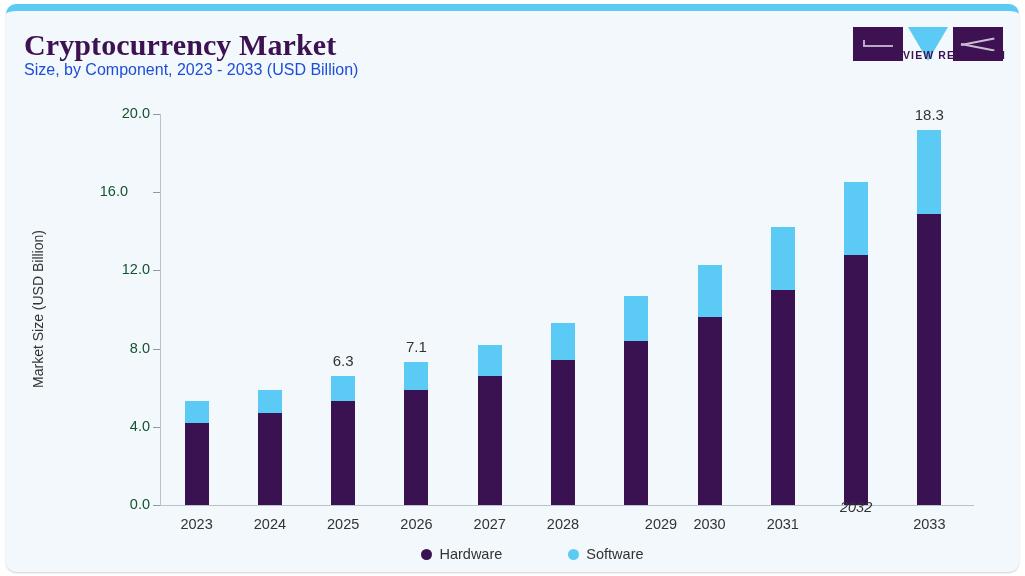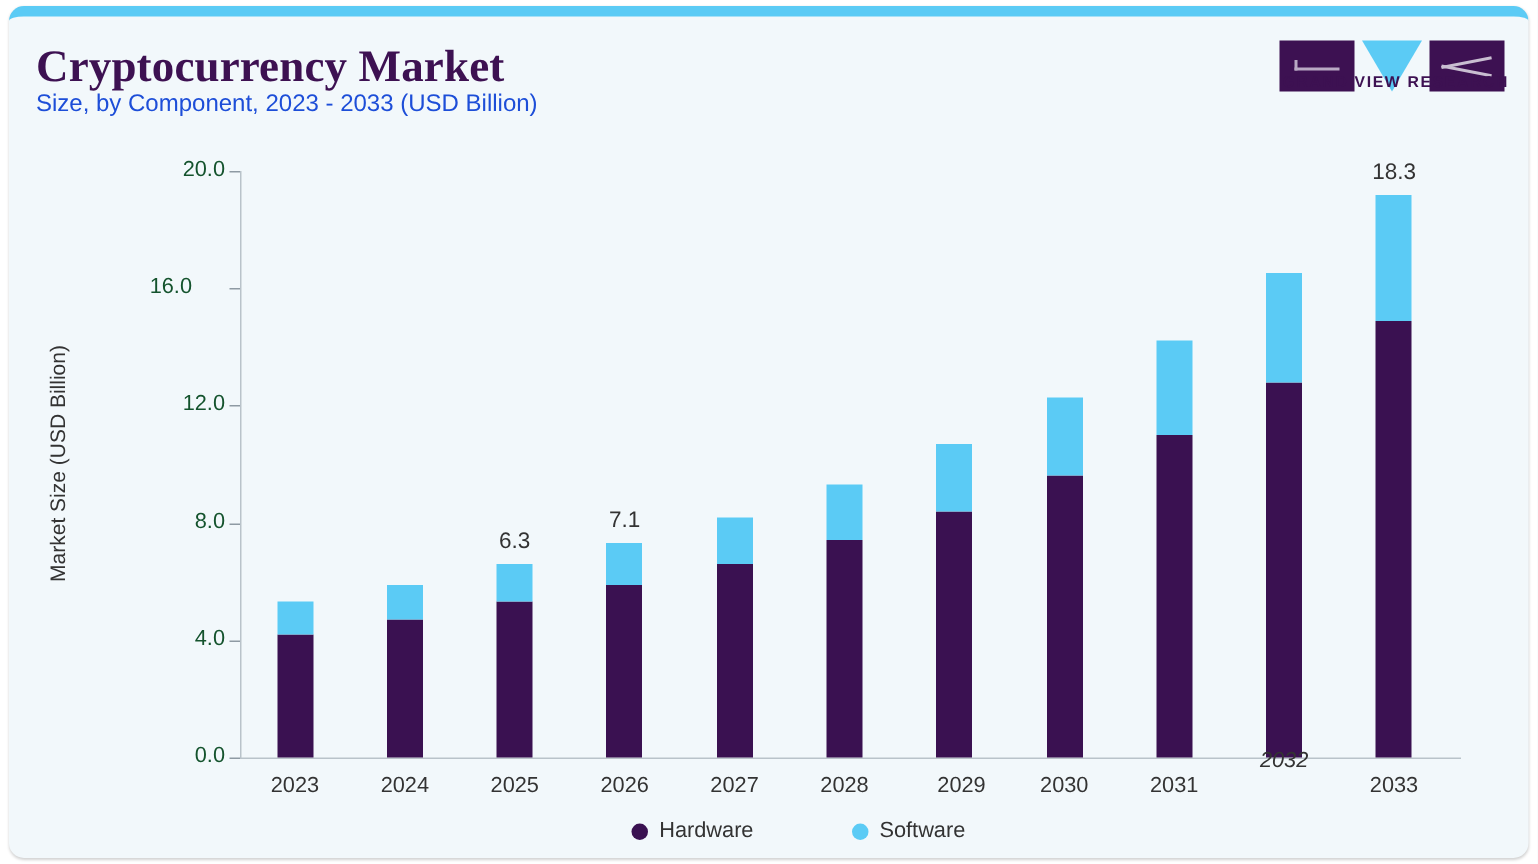--- a/index.html
+++ b/index.html
@@ -141,21 +141,21 @@
       <div class="bar bar-sw" style="left: 398.455px; top: 351.285px; width: 24px; height: 27.37px; background: rgb(91, 203, 245);"></div>
       <div class="xtick-label" style="left: 375.455px; top: 505px;">2026</div>
       <div class="bar bar-hw" style="left: 471.727px; top: 364.97px; width: 24px; height: 129.03px; background: rgb(58, 17, 81);"></div>
       <div class="bar bar-sw" style="left: 471.727px; top: 333.69px; width: 24px; height: 31.28px; background: rgb(91, 203, 245);"></div>
       <div class="xtick-label" style="left: 448.727px; top: 505px;">2027</div>
       <div class="bar bar-hw" style="left: 545px; top: 349.33px; width: 24px; height: 144.67px; background: rgb(58, 17, 81);"></div>
       <div class="bar bar-sw" style="left: 545px; top: 312.185px; width: 24px; height: 37.145px; background: rgb(91, 203, 245);"></div>
       <div class="xtick-label" style="left: 522px; top: 505px;">2028</div>
       <div class="bar bar-hw" style="left: 618.273px; top: 329.78px; width: 24px; height: 164.22px; background: rgb(58, 17, 81);"></div>
       <div class="bar bar-sw" style="left: 618.273px; top: 284.815px; width: 24px; height: 44.965px; background: rgb(91, 203, 245);"></div>
-      <div class="xtick-label" style="left: 600px; top: 505px;">2029</div>
+      <div class="xtick-label" style="left: 620px; top: 505px;">2029</div>
       <div class="bar bar-hw" style="left: 691.545px; top: 306.32px; width: 24px; height: 187.68px; background: rgb(58, 17, 81);"></div>
       <div class="bar bar-sw" style="left: 691.545px; top: 253.535px; width: 24px; height: 52.785px; background: rgb(91, 203, 245);"></div>
       <div class="xtick-label" style="left: 668.545px; top: 505px;">2030</div>
       <div class="bar bar-hw" style="left: 764.818px; top: 278.95px; width: 24px; height: 215.05px; background: rgb(58, 17, 81);"></div>
       <div class="bar bar-sw" style="left: 764.818px; top: 216.39px; width: 24px; height: 62.56px; background: rgb(91, 203, 245);"></div>
       <div class="xtick-label" style="left: 741.818px; top: 505px;">2031</div>
       <div class="bar bar-hw" style="left: 838.091px; top: 243.76px; width: 24px; height: 250.24px; background: rgb(58, 17, 81);"></div>
       <div class="bar bar-sw" style="left: 838.091px; top: 171.425px; width: 24px; height: 72.335px; background: rgb(91, 203, 245);"></div>
       <div class="xtick-label" style="left: 815.091px; top: 488px; font-style: italic;">2032</div>
       <div class="bar bar-hw" style="left: 911.364px; top: 202.705px; width: 24px; height: 291.295px; background: rgb(58, 17, 81);"></div>

